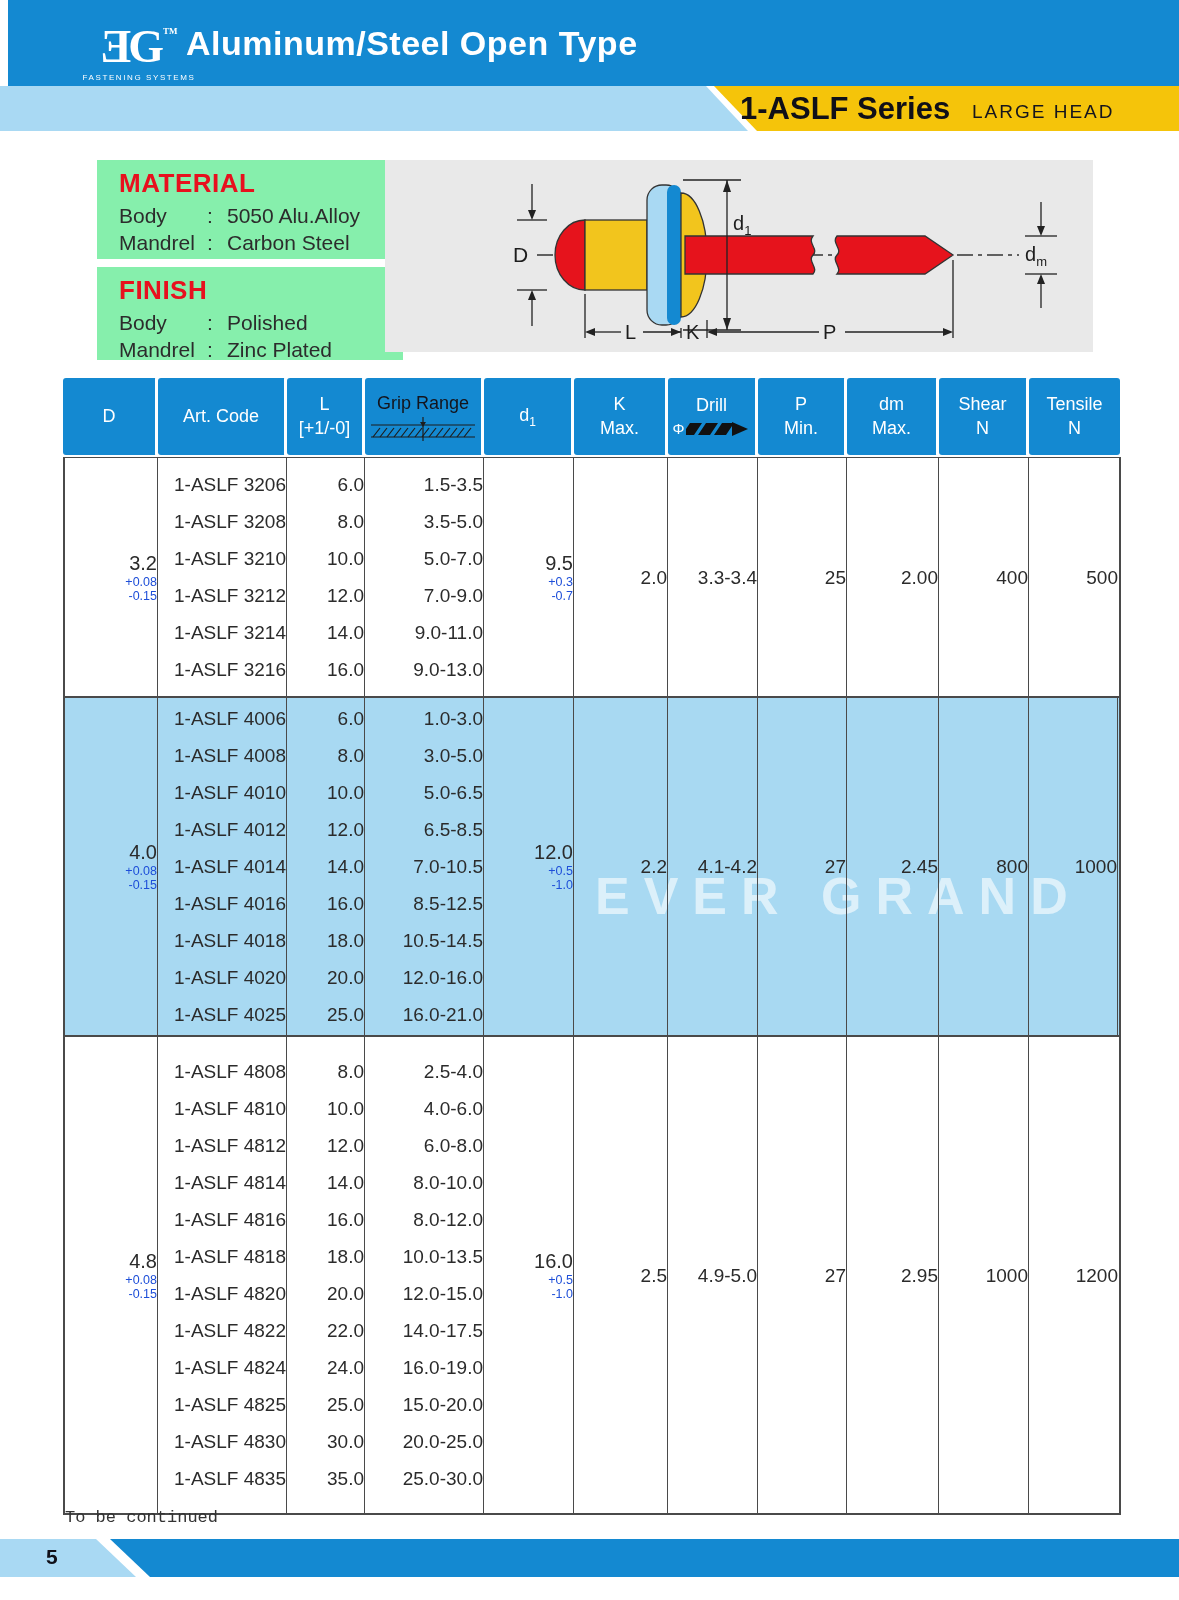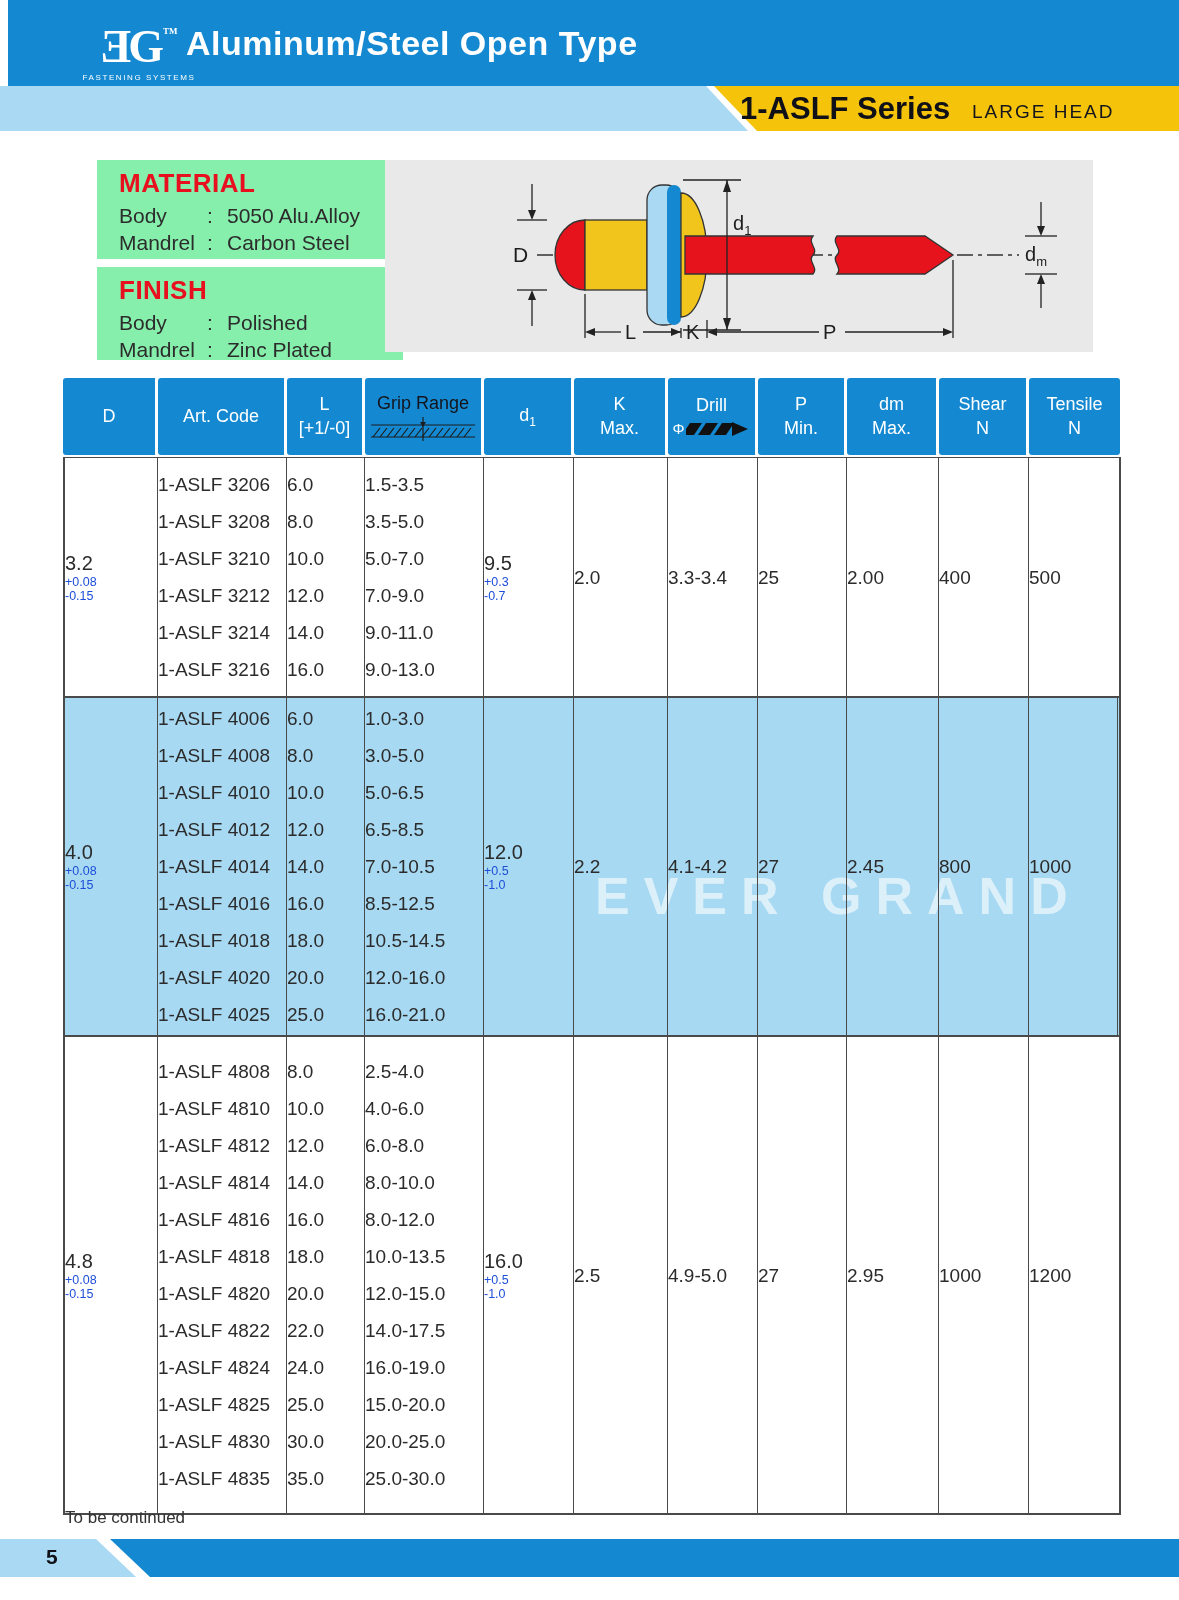--- a/index.html
+++ b/index.html
@@ -42,34 +42,34 @@
   .hcell .dark { color:#14141c; }
   .hcell sub { font-size:12px; }
   .phi { font-size:15px; margin-right:2px; }
   .h2row { display:flex; align-items:center; }
 
   .tbody { border:2px solid #4a4a4a; border-top:1.5px solid #4a4a4a; }
   .group { display:grid; grid-template-columns:93px 129px 78px 119px 90px 94px 90px 89px 92px 90px 89px; position:relative; }
   .group + .group { border-top:2px solid #4a4a4a; }
   .group.highlight { background:#a8d9f2; }
   .cell { position:relative; z-index:2; border-right:1.5px solid #4a4a4a; display:flex; flex-direction:column;
-          justify-content:center; align-items:flex-start; }
+          justify-content:center; align-items:flex-end; }
   .cell:last-child { border-right:none; }
   .cell.stack { justify-content:flex-start; }
   .pad0 .stack { padding:8px 0; }
   .pad1 .stack { padding:2px 0; }
   .pad2 .stack { padding:16px 0; }
   .row-line { height:37px; line-height:37px; font-size:19px; color:#2b2b2b; white-space:nowrap; }
   .main { font-size:20px; color:#2b2b2b; line-height:23px; }
   .main.plain { font-size:19px; }
   .tol { font-size:12.5px; line-height:14px; color:#1d4ed8; }
   .watermark { position:absolute; left:530px; top:168px; z-index:1; font-size:52px; font-weight:bold;
                letter-spacing:14px; color:rgba(255,255,255,0.6); white-space:nowrap; }
 
-  .note { position:absolute; left:65px; top:1508px; font-size:17px; color:#333; }
+  .note { position:absolute; left:65px; top:1508px; font-size:17px; color:#333;font-family:Liberation Mono, monospace; }
 
   
   .footer-light { position:absolute; left:0; top:1539px; width:140px; height:38px; background:#a9d9f3;
                   clip-path:polygon(0 0, 96px 0, 136px 100%, 0 100%); }
   .footer-bar { position:absolute; left:0; top:1539px; width:1179px; height:38px; background:#1489d1;
                 clip-path:polygon(110px 0, 100% 0, 100% 100%, 150px 100%); }
   .page-num { position:absolute; left:46px; top:1545px; font-size:21px; font-weight:bold; color:#101018; z-index:3; }
 </style>
 </head>
 <body>

